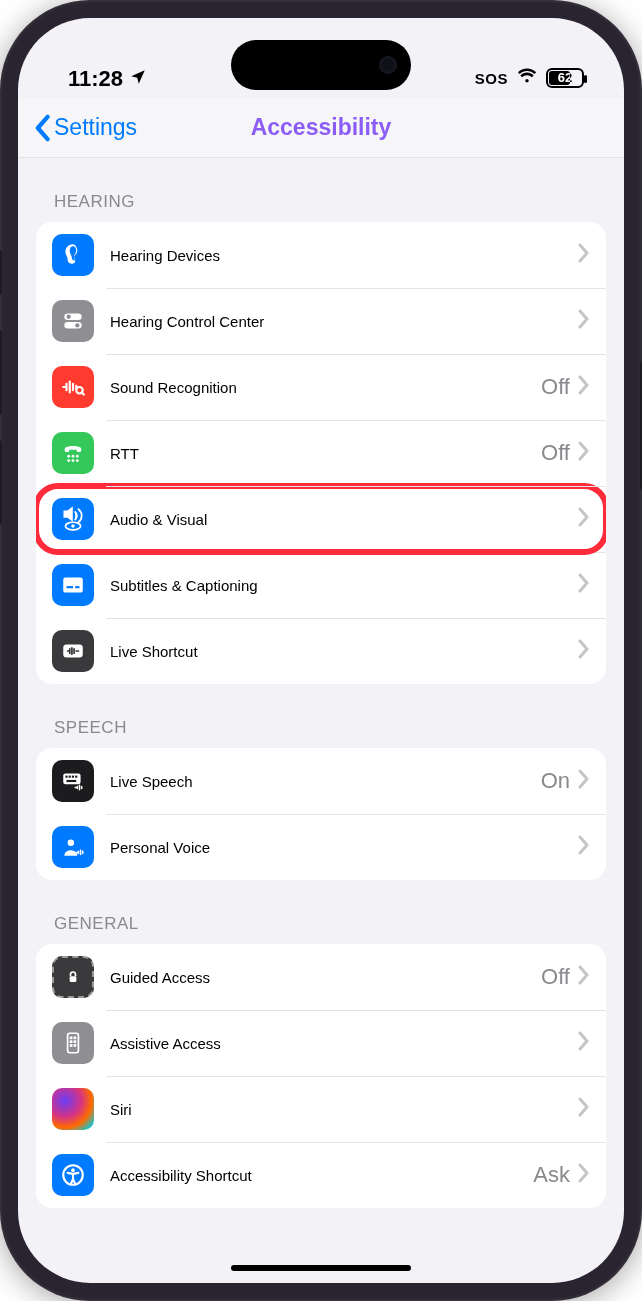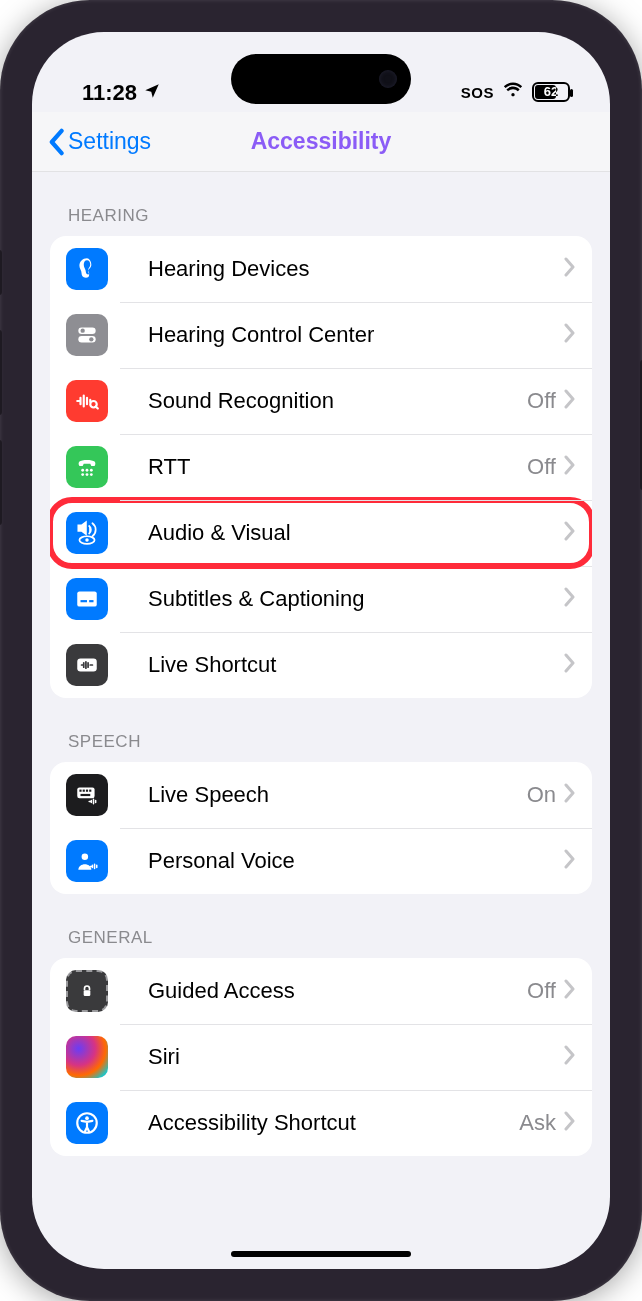--- a/index.html
+++ b/index.html
@@ -7,21 +7,21 @@
     background: #fff;
     font-family: -apple-system, BlinkMacSystemFont, "Segoe UI", Helvetica, Arial, sans-serif;
     display: flex;
     justify-content: center;
   }
   .device {
     width: 642px;
     height: 1301px;
     background: #2a2430;
     border-radius: 90px;
-    padding: 32px;
+    padding: 18px;
     position: relative;
     box-shadow: inset 0 0 4px rgba(255,255,255,.15), 0 4px 30px rgba(0,0,0,.35);
   }
   .side-btn { position: absolute; background:#1e1a22; border-radius:4px; }
   .sb-left1 { left:-4px; top:250px; width:6px; height:45px; }
   .sb-left2 { left:-4px; top:330px; width:6px; height:85px; }
   .sb-left3 { left:-4px; top:440px; width:6px; height:85px; }
   .sb-right { right:-4px; top:360px; width:6px; height:130px; }
   .screen {
     width: 100%;
@@ -123,21 +123,21 @@
     border-radius:22px;
     z-index:3;
   }
   .icon {
     width:42px; height:42px; border-radius:10px;
     display:flex; align-items:center; justify-content:center;
     flex-shrink:0; margin-right:16px;
   }
   .icon svg { width:26px; height:26px; fill:#fff; }
   .label {
-    flex:1; font-size:22px; color:#000;margin-left:24px;
+    flex:1; font-size:15px; color:#000;
   }
   .value {
     font-size:22px; color:#8a8a8e; margin-right:8px;
   }
   .chevron svg { width:12px; height:20px; stroke:#c5c5c8; }
 
   .home-indicator {
     position:absolute; bottom:12px; left:50%; transform:translateX(-50%);
     width:180px; height:6px; background:#000; border-radius:4px;
   }
@@ -357,20 +357,37 @@
                 <path d="M9 11V9c0-1.7 1.3-3 3-3s3 1.3 3 3v2" stroke="#fff" stroke-width="2" fill="none"></path>
               </svg>
           </div>
           <span class="label">Guided Access</span>
           <span class="value">Off</span>
           <span class="chevron"><svg viewBox="0 0 12 20">
                 <path d="M2 2 L9 10 L2 18" stroke-width="3" fill="none" stroke-linecap="round" stroke-linejoin="round"></path>
               </svg></span>
         </div>
         <div class="row">
+          <div class="icon bg-gray">
+            <svg viewBox="0 0 24 24">
+                <rect x="7" y="3" width="10" height="18" rx="2" fill="none" stroke="#fff" stroke-width="1.6"></rect>
+                <rect x="9" y="6" width="2.5" height="2.5" fill="#fff"></rect>
+                <rect x="12.5" y="6" width="2.5" height="2.5" fill="#fff"></rect>
+                <rect x="9" y="9.5" width="2.5" height="2.5" fill="#fff"></rect>
+                <rect x="12.5" y="9.5" width="2.5" height="2.5" fill="#fff"></rect>
+                <rect x="9" y="13" width="2.5" height="2.5" fill="#fff"></rect>
+                <rect x="12.5" y="13" width="2.5" height="2.5" fill="#fff"></rect>
+              </svg>
+          </div>
+          <span class="label">Assistive Access</span>
+          <span class="chevron"><svg viewBox="0 0 12 20">
+                <path d="M2 2 L9 10 L2 18" stroke-width="3" fill="none" stroke-linecap="round" stroke-linejoin="round"></path>
+              </svg></span>
+        </div>
+        <div class="row">
           <div class="icon bg-siri"></div>
           <span class="label">Siri</span>
           <span class="chevron"><svg viewBox="0 0 12 20">
                 <path d="M2 2 L9 10 L2 18" stroke-width="3" fill="none" stroke-linecap="round" stroke-linejoin="round"></path>
               </svg></span>
         </div>
         <div class="row">
           <div class="icon bg-blue">
             <svg viewBox="0 0 24 24">
                 <circle cx="12" cy="12" r="9" fill="none" stroke="#fff" stroke-width="2"></circle>

